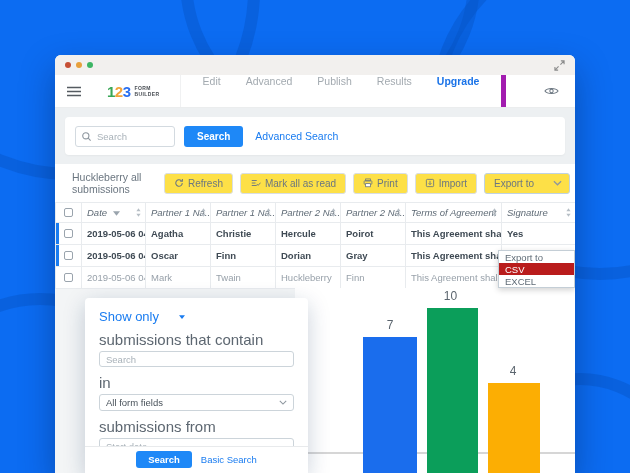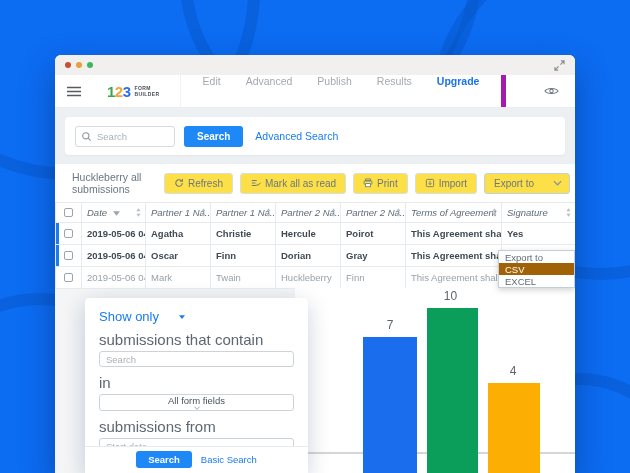--- a/index.html
+++ b/index.html
@@ -71,30 +71,30 @@
   
   .chart-panel { position:absolute; left:240px; top:233px; width:280px; height:185px; background:#fff; }
   .axis-line { position:absolute; left:0; right:0; top:164px; height:2px; background:#d6d6d6; }
   .bar { position:absolute; }
   .bar-label { position:absolute; font-size:12px; color:#5b656e; text-align:center; width:54px; }
 
   
   .export-menu { position:absolute; left:443px; top:195px; width:77px; background:#fff;
                  border:1px solid #c4ced6; box-shadow:0 2px 6px rgba(0,0,0,.18); z-index:30; }
   .menu-item { font-size:9.5px; color:#5f6b76; padding:1px 6px; height:12px; line-height:11px; cursor:pointer; }
-  .menu-item.selected { background:#a16207; color:#fff; }
+  .menu-item.selected { background:#b91c1c; color:#fff; }
   .menu-header { cursor:default; }
 
   
   .adv-panel { position:absolute; left:30px; top:243px; width:223px; height:175px; background:#fff;
                border-radius:4px; box-shadow:0 6px 22px rgba(15,45,90,.22); z-index:40; padding:11px 14px 0; }
   .show-only { color:#1a7cf0; font-size:13px; display:flex; align-items:center; gap:20px; cursor:pointer; }
   .adv-label { font-size:15px; color:#5d6771; margin-top:7px; }
   .adv-input { width:100%; height:16px; border:1px solid #ccd4da; border-radius:3px; font-size:9.5px; padding:0 6px; margin-top:3px; color:#4a545e; outline:none; display:block; }
-  .adv-select { width:100%; height:17px; border:1px solid #ccd4da; border-radius:3px; font-size:9.5px; padding:0 6px; margin-top:3px; color:#49525a; display:flex; align-items:center; justify-content:space-between; cursor:pointer; background:#fff;flex-direction:column; }
+  .adv-select { width:100%; height:17px; border:1px solid #ccd4da; border-radius:3px; font-size:9.5px; padding:0 6px; margin-top:3px; color:#49525a; display:flex; align-items:center; justify-content:space-between; cursor:pointer; background:#fff; }
   .adv-footer { position:absolute; left:0; right:0; bottom:0; border-top:1px solid #e8eaec; padding:4px 0 5px; display:flex; align-items:center; justify-content:center; gap:9px; background:#fff; }
   .adv-footer .btn-primary { margin-left:0; padding:3px 12px; font-size:9.5px; }
   .basic-link { color:#1a7cf0; font-size:9.5px; cursor:pointer; }
 </style>
 </head>
 <body>
 
 <div class="bg-circle bg-c1"></div>
 <div class="bg-circle bg-c2"></div>
 <div class="bg-circle bg-c3"></div>

